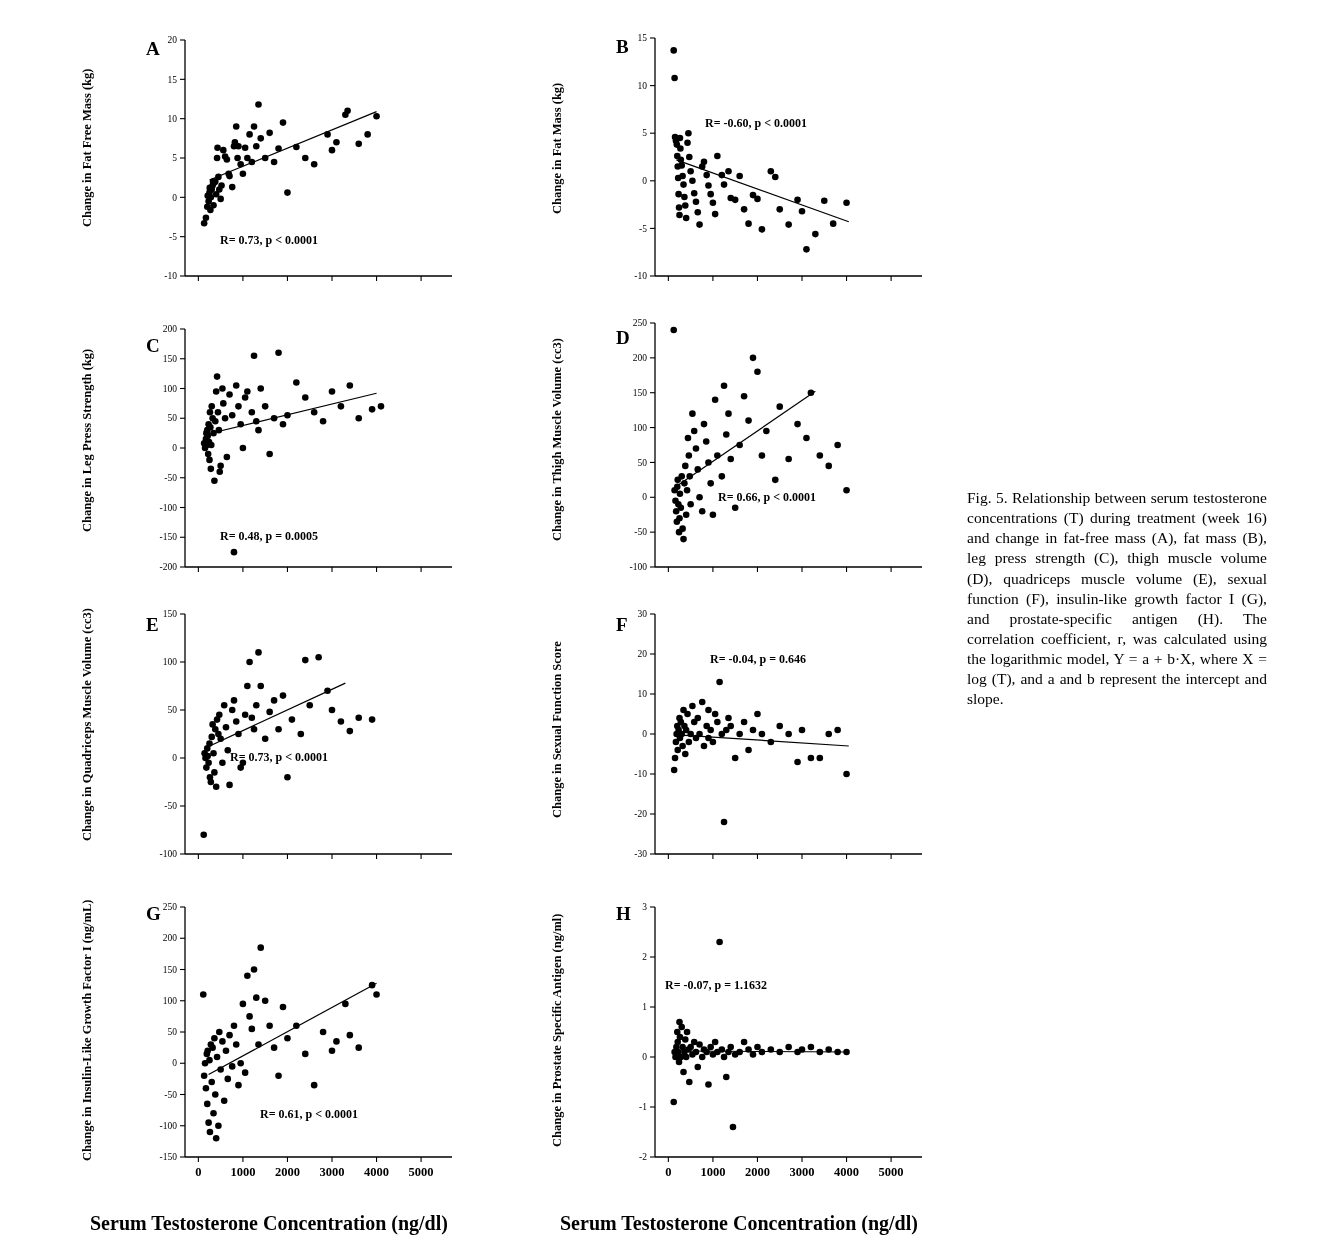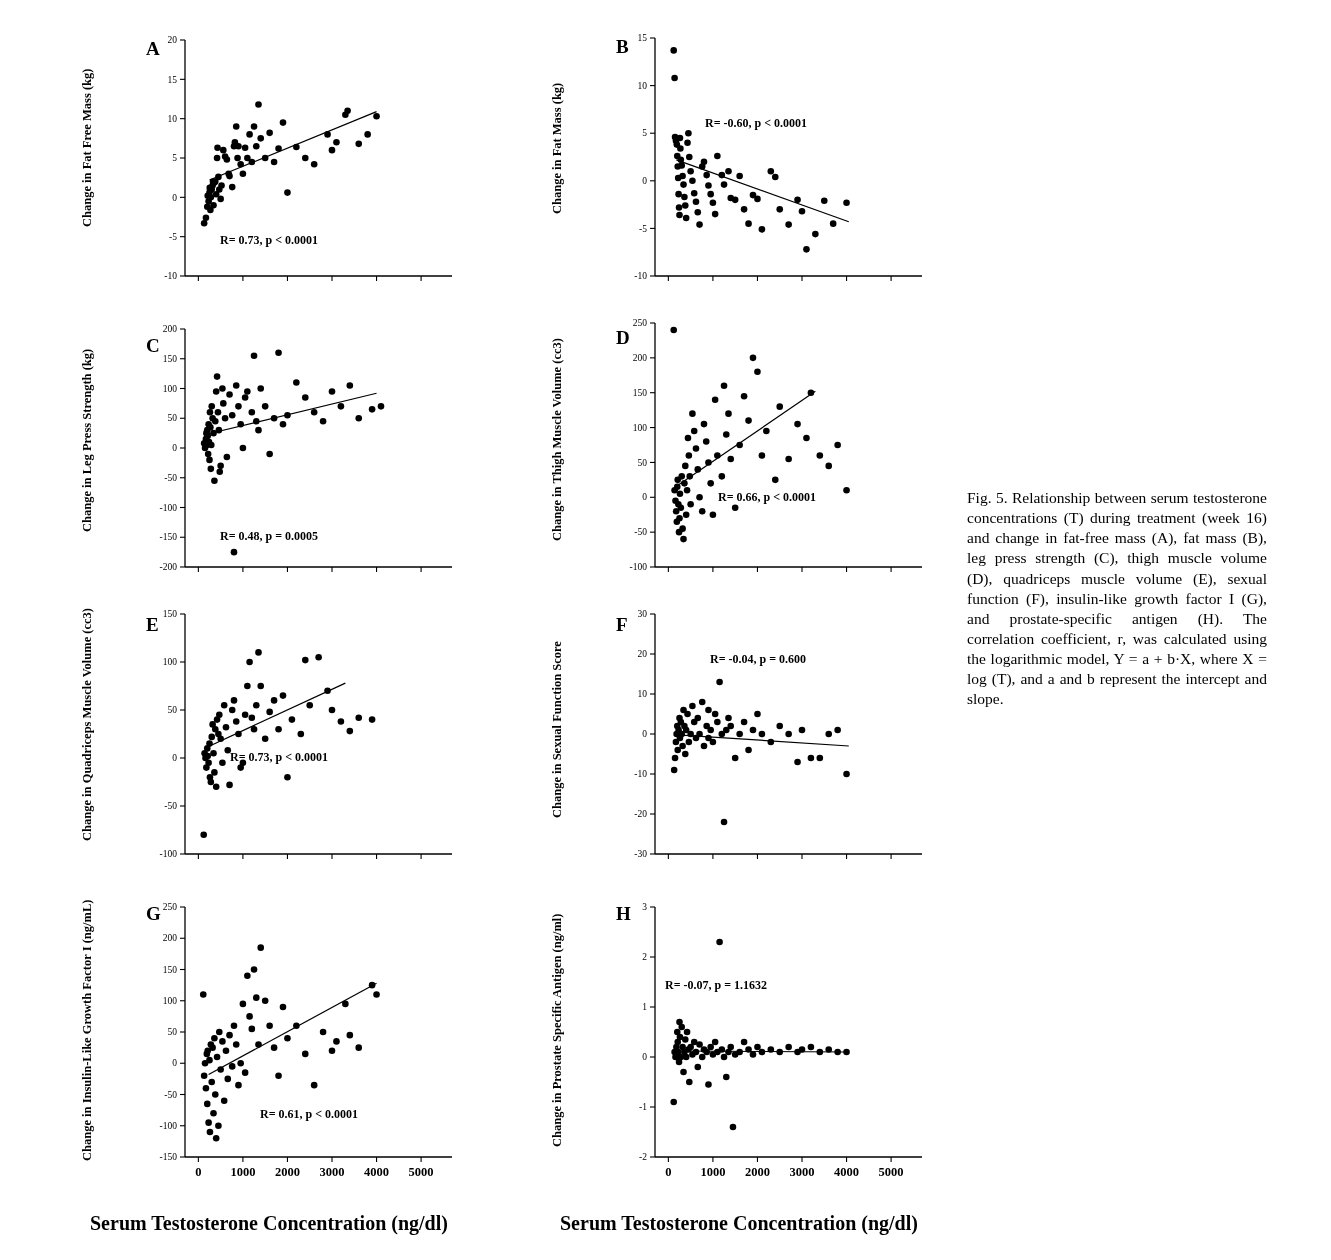--- a/index.html
+++ b/index.html
@@ -468,21 +468,21 @@
         <circle cx="260.9090909090909" cy="129.51999999999998" r="3.3" fill="#000"></circle>
         <circle cx="269.8181818181818" cy="139.12" r="3.3" fill="#000"></circle>
         <circle cx="278.72727272727275" cy="125.68" r="3.3" fill="#000"></circle>
         <circle cx="292.0909090909091" cy="127.6" r="3.3" fill="#000"></circle>
       </svg>
   </div>
 
   <div class="panel" style="left:550px;top:592px;width:420px;height:290px;">
     <div class="ylabel" style="left:0px;top:30px;height:215px;">Change in Sexual Function Score</div>
     <div class="panel-letter" style="left:66px;top:22px;">F</div>
-    <div class="stat" style="left:160px;top:60px;">R= -0.04, p = 0.600</div>
+    <div class="stat" style="left:160px;top:60px;">R= -0.04, p = 0.646</div>
     <svg id="svg-f" width="420" height="290">
         <line x1="105" y1="22" x2="105" y2="262" stroke="#000" stroke-width="1.3"></line>
         <line x1="105" y1="262" x2="372" y2="262" stroke="#000" stroke-width="1.3"></line>
         <line x1="100" y1="262" x2="105" y2="262" stroke="#000" stroke-width="1.1"></line>
         <text x="97" y="265.2" text-anchor="end" class="tl">-30</text>
         <line x1="100" y1="222" x2="105" y2="222" stroke="#000" stroke-width="1.1"></line>
         <text x="97" y="225.2" text-anchor="end" class="tl">-20</text>
         <line x1="100" y1="182" x2="105" y2="182" stroke="#000" stroke-width="1.1"></line>
         <text x="97" y="185.2" text-anchor="end" class="tl">-10</text>
         <line x1="100" y1="142" x2="105" y2="142" stroke="#000" stroke-width="1.1"></line>

